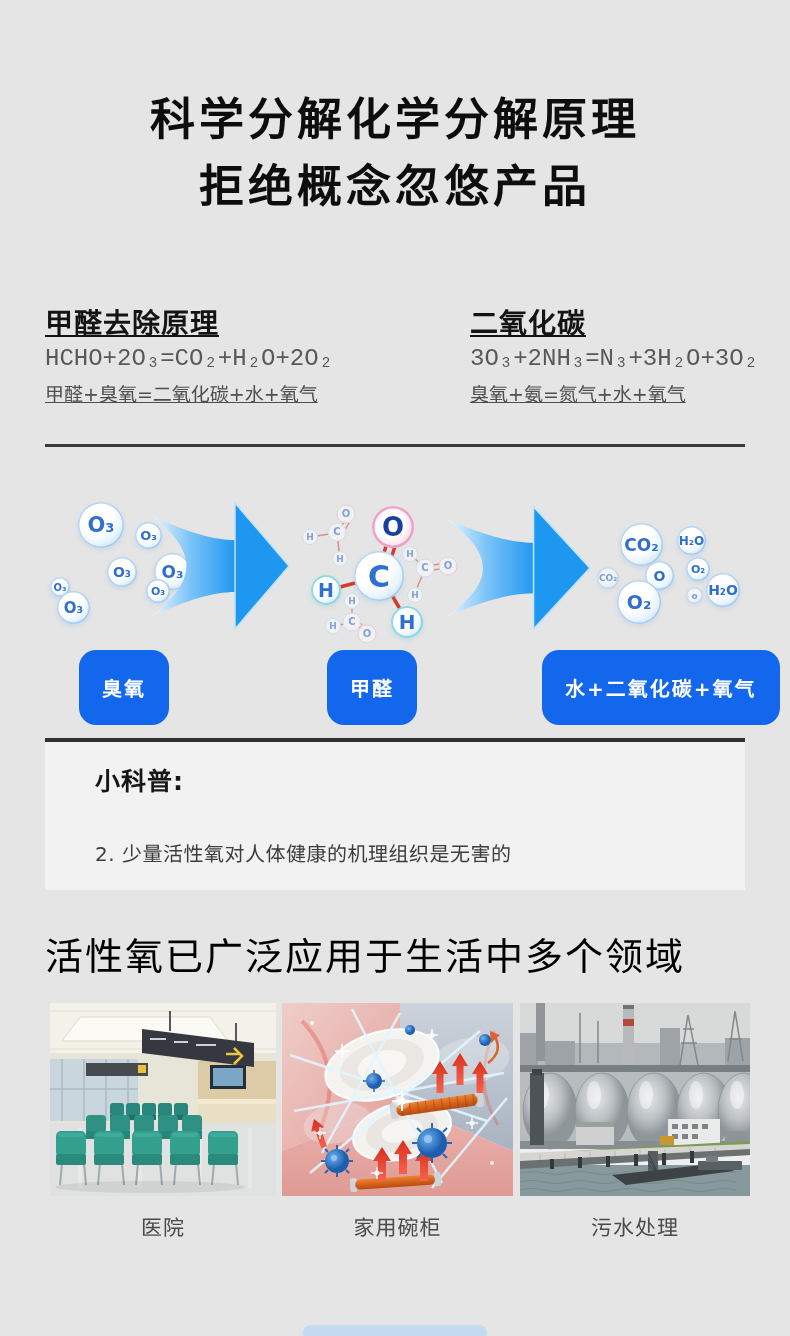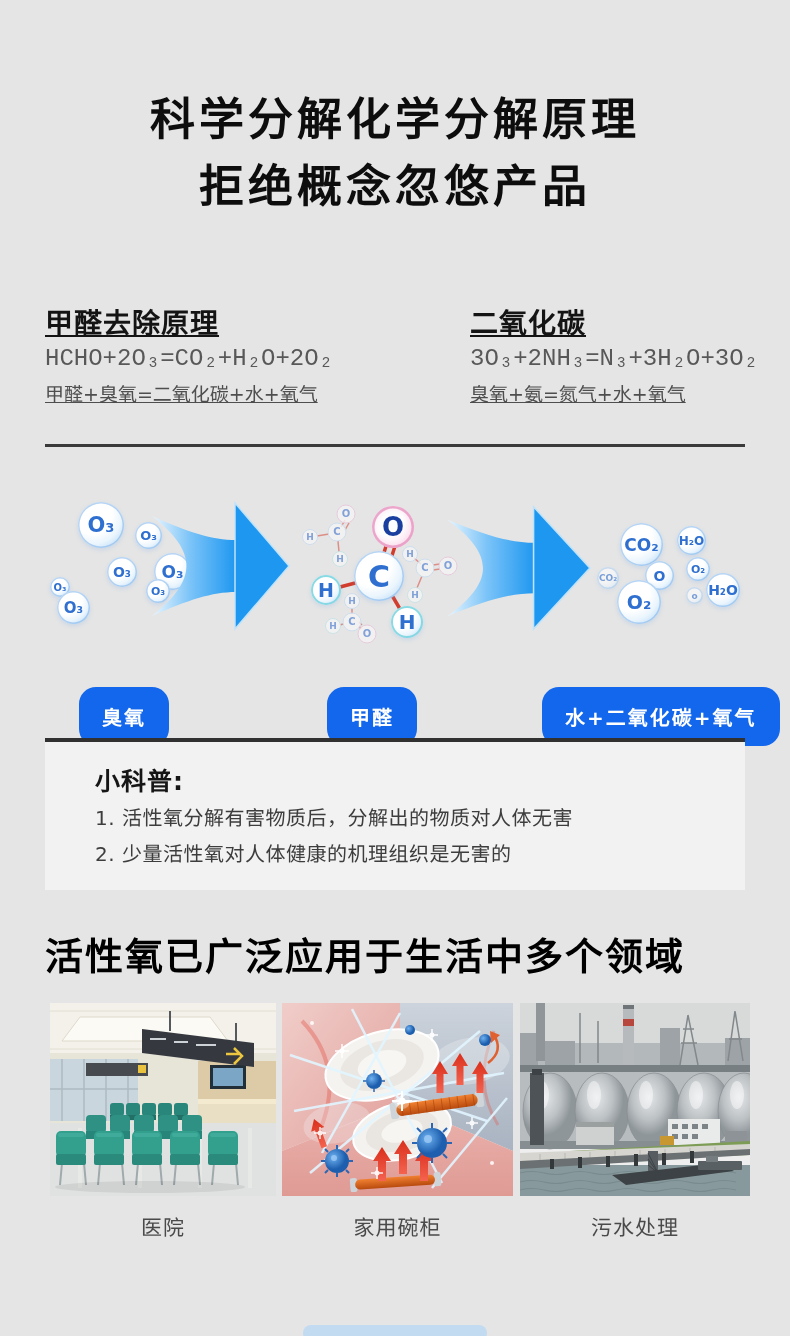--- a/index.html
+++ b/index.html
@@ -26,31 +26,31 @@
   .bubble.dim { opacity:.6; }
   .ring-pink { box-shadow:inset 0 0 0 2.5px rgba(231,148,193,.8), inset 0 0 10px rgba(231,148,193,.35);
                color:#1a3f9e;
                background:radial-gradient(circle at 32% 28%, #ffffff 42%, #fdeef6 68%, #f3cde2 100%); }
   .ring-teal { box-shadow:inset 0 0 0 2px rgba(118,212,222,.85), 0 2px 4px rgba(122,176,235,.25); }
 
   .arrow-svg { position:absolute; }
   .mol-svg   { position:absolute; left:295px; top:490px; }
 
   
-  .pill { position:absolute; top:687px; height:43px; border-radius:17px; background:var(--pill,#1267ec);
+  .pill { position:absolute; top:650px; height:43px; border-radius:17px; background:var(--pill,#1267ec);
           color:#fff; font-size:20px; font-weight:700; display:flex; align-items:center; justify-content:center;
-          padding:8px 23px; letter-spacing:2px; white-space:nowrap; }
+          padding:16px 23px; letter-spacing:2px; white-space:nowrap; }
 
   
   .note-box   { left:45px; top:738px; width:700px; height:152px; background:#f2f2f2;
                 border-top:4px solid #313131; box-sizing:border-box; }
   .note-title { left:95px; top:761px; font-size:25px; font-weight:700; color:#161616; letter-spacing:1px; }
   .note-item  { left:95px; font-size:20px; color:#3d3d3d; letter-spacing:.5px; }
 
-  .apps-title { left:45px; top:926px; font-size:38px; font-weight:700; color:#000; letter-spacing:2px; }
+  .apps-title { left:45px; top:926px; font-size:38px; font-weight:400; color:#000; letter-spacing:2px; }
 
   .photo   { position:absolute; top:1003px; height:193px; overflow:hidden; background:#eee; }
   .photo svg { display:block; }
   .caption { position:absolute; top:1211px; font-size:21px; color:#4a4a4a; text-align:center; letter-spacing:1px; }
 
   .indicator { left:303px; top:1325px; width:184px; height:16px; border-radius:8px; background:#bcd9f3; opacity:.85; }
 </style>
 </head>
 <body>
 
@@ -177,21 +177,20 @@
   <div class="bubble" style="left:617px;top:580px;width:44px;height:44px;font-size:19px">O₂</div>
   <div class="bubble dim" style="left:686px;top:587px;width:17px;height:17px;font-size:9px">o</div>
   <div class="bubble" style="left:706px;top:573px;width:34px;height:34px;font-size:14px">H₂O</div>
 
   <div class="pill" style="left:79px">臭氧</div>
   <div class="pill" style="left:327px">甲醛</div>
   <div class="pill" style="left:542px">水+二氧化碳+氧气</div>
 
   <div class="abs note-box"></div>
   <div class="abs note-title">小科普:</div>
-  <div class="abs note-item" style="top:802px">1. 活性氧分解有害物质后，分解出的物质对人体无害</div>
   <div class="abs note-item" style="top:838px">2. 少量活性氧对人体健康的机理组织是无害的</div>
 
   <div class="abs apps-title">活性氧已广泛应用于生活中多个领域</div>
 
   <div class="photo" style="left:50px;width:226px">
     <svg width="226" height="193" viewBox="0 0 226 193">
       <rect width="226" height="193" fill="#eceae3"></rect>
       <polygon points="0,0 226,0 226,50 0,50" fill="#f3f1ea"></polygon>
       <polygon points="30,14 160,14 178,38 12,38" fill="#fbfaf4" stroke="#ded9cb" stroke-width="1"></polygon>
       <path d="M0,8 H226 M0,46 H226" stroke="#e2ded2" stroke-width="1"></path>

